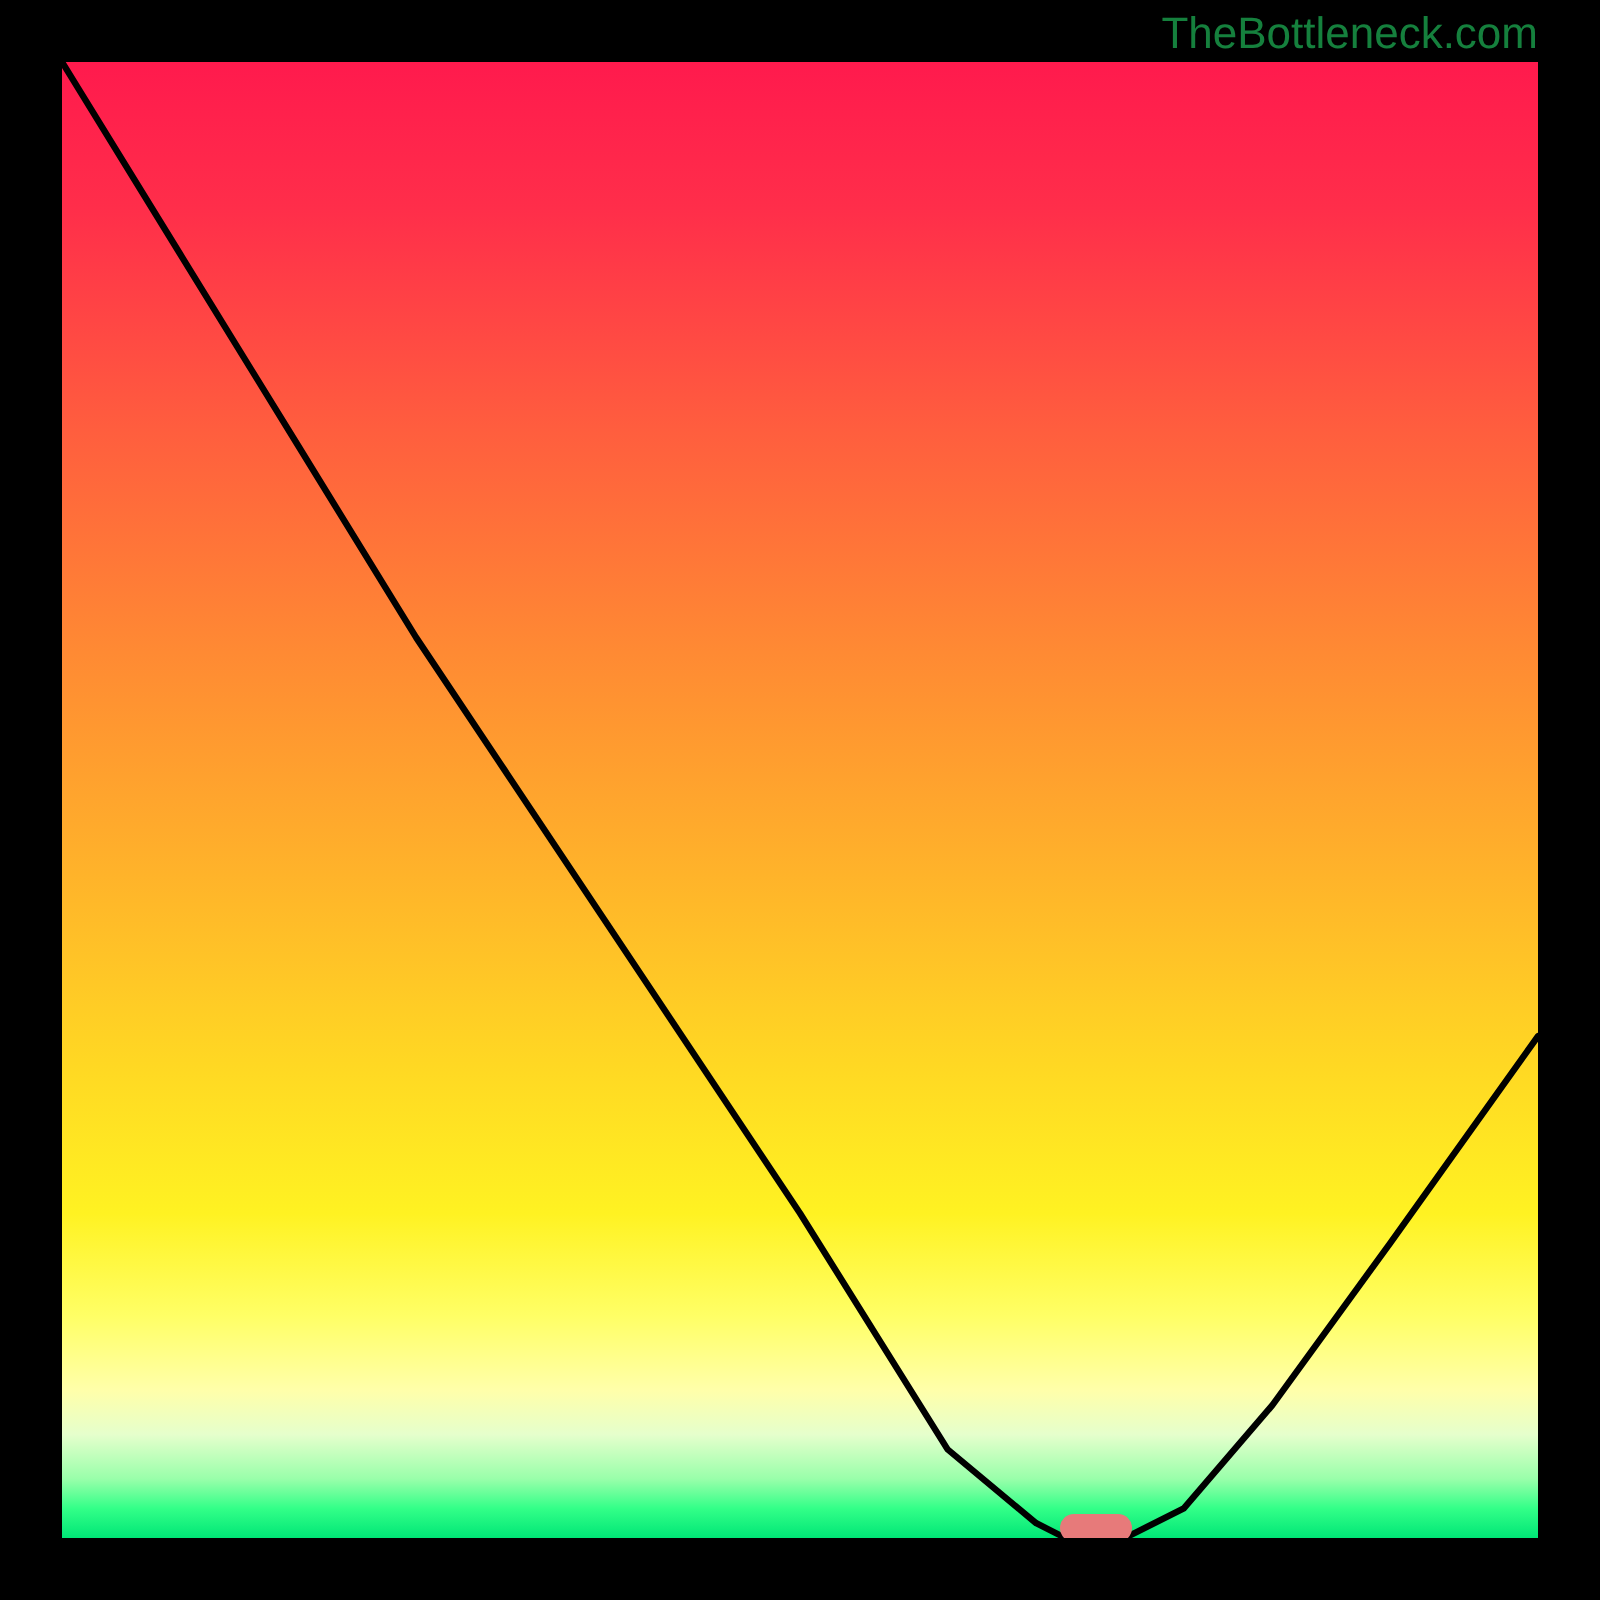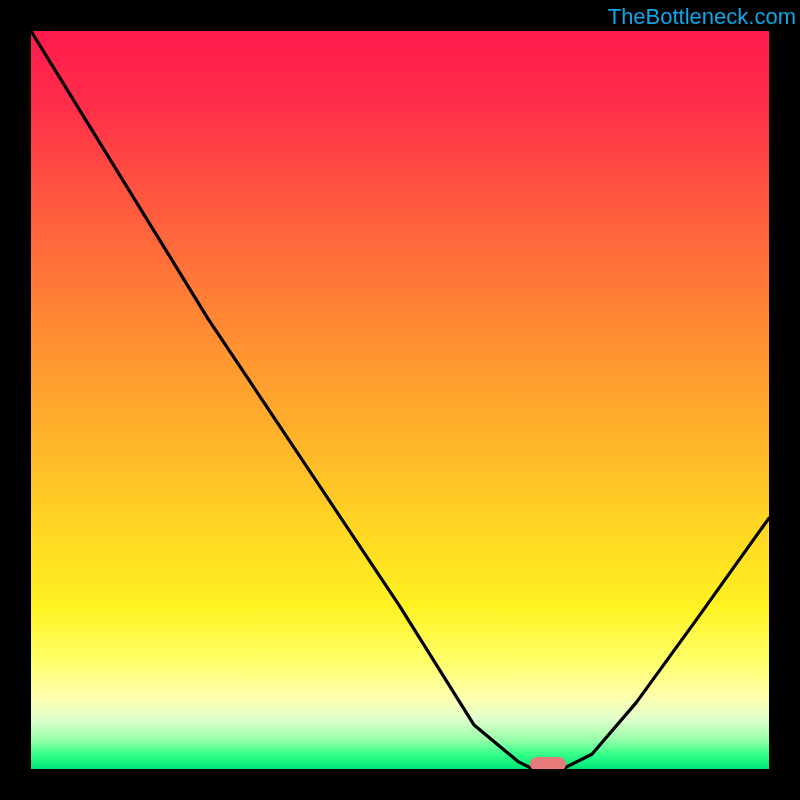--- a/index.html
+++ b/index.html
@@ -7,22 +7,22 @@
     padding: 0;
     width: 800px;
     height: 800px;
     background: #000;
     position: relative;
     font-family: Arial, sans-serif;
   }
   .watermark {
     position: absolute;
     top: 4px;
-    right: 4px;
-    color: #0ea5e9;
+    right: 31px;
+    color: #15803d;
     font-size: 22px;
     z-index: 10;
   }
   .plot-area {
     position: absolute;
     left: 31px;
     top: 31px;
     width: 738px;
     height: 738px;
     overflow: hidden;

